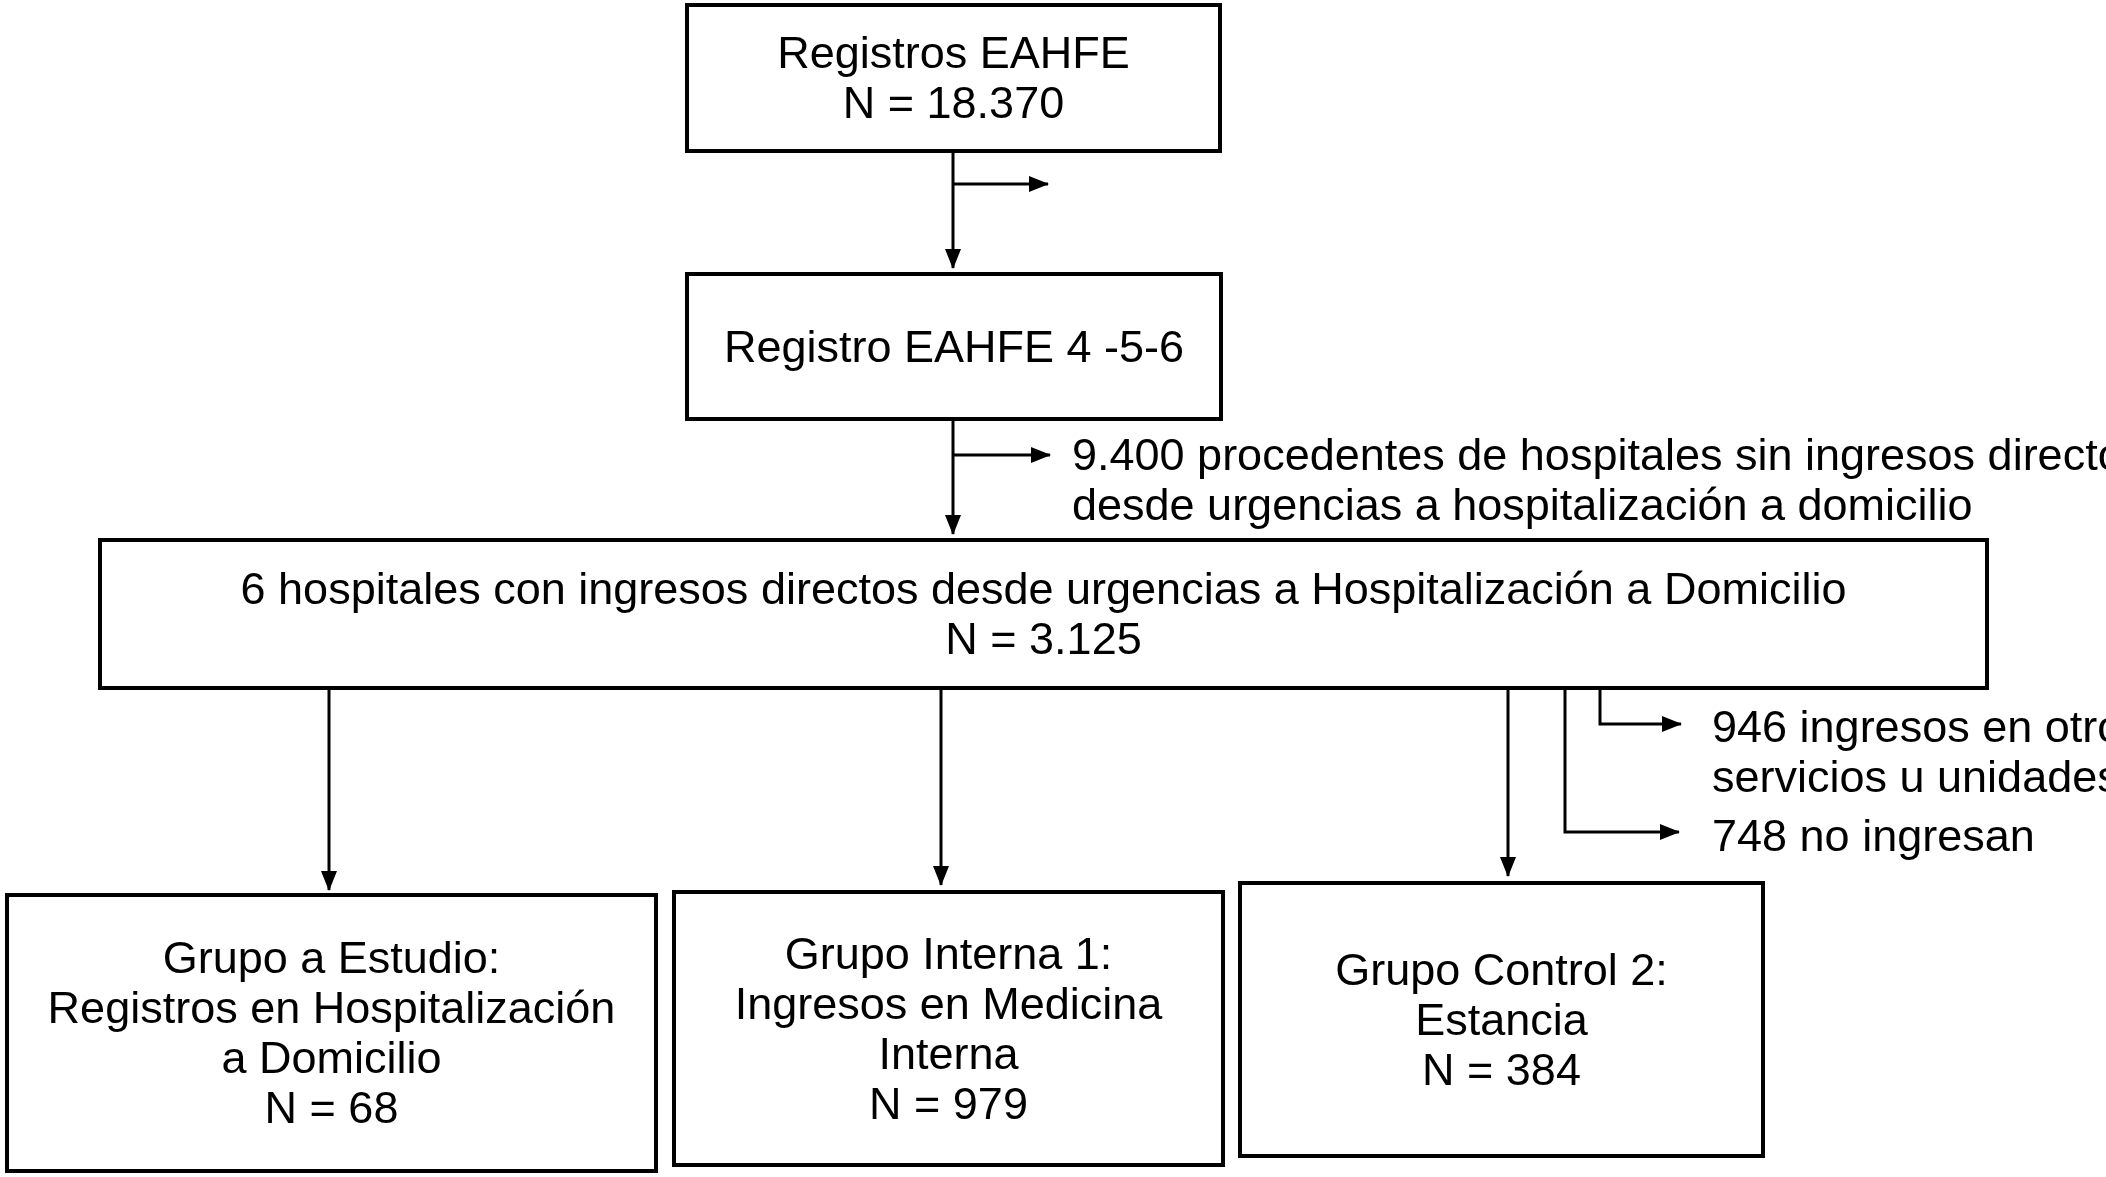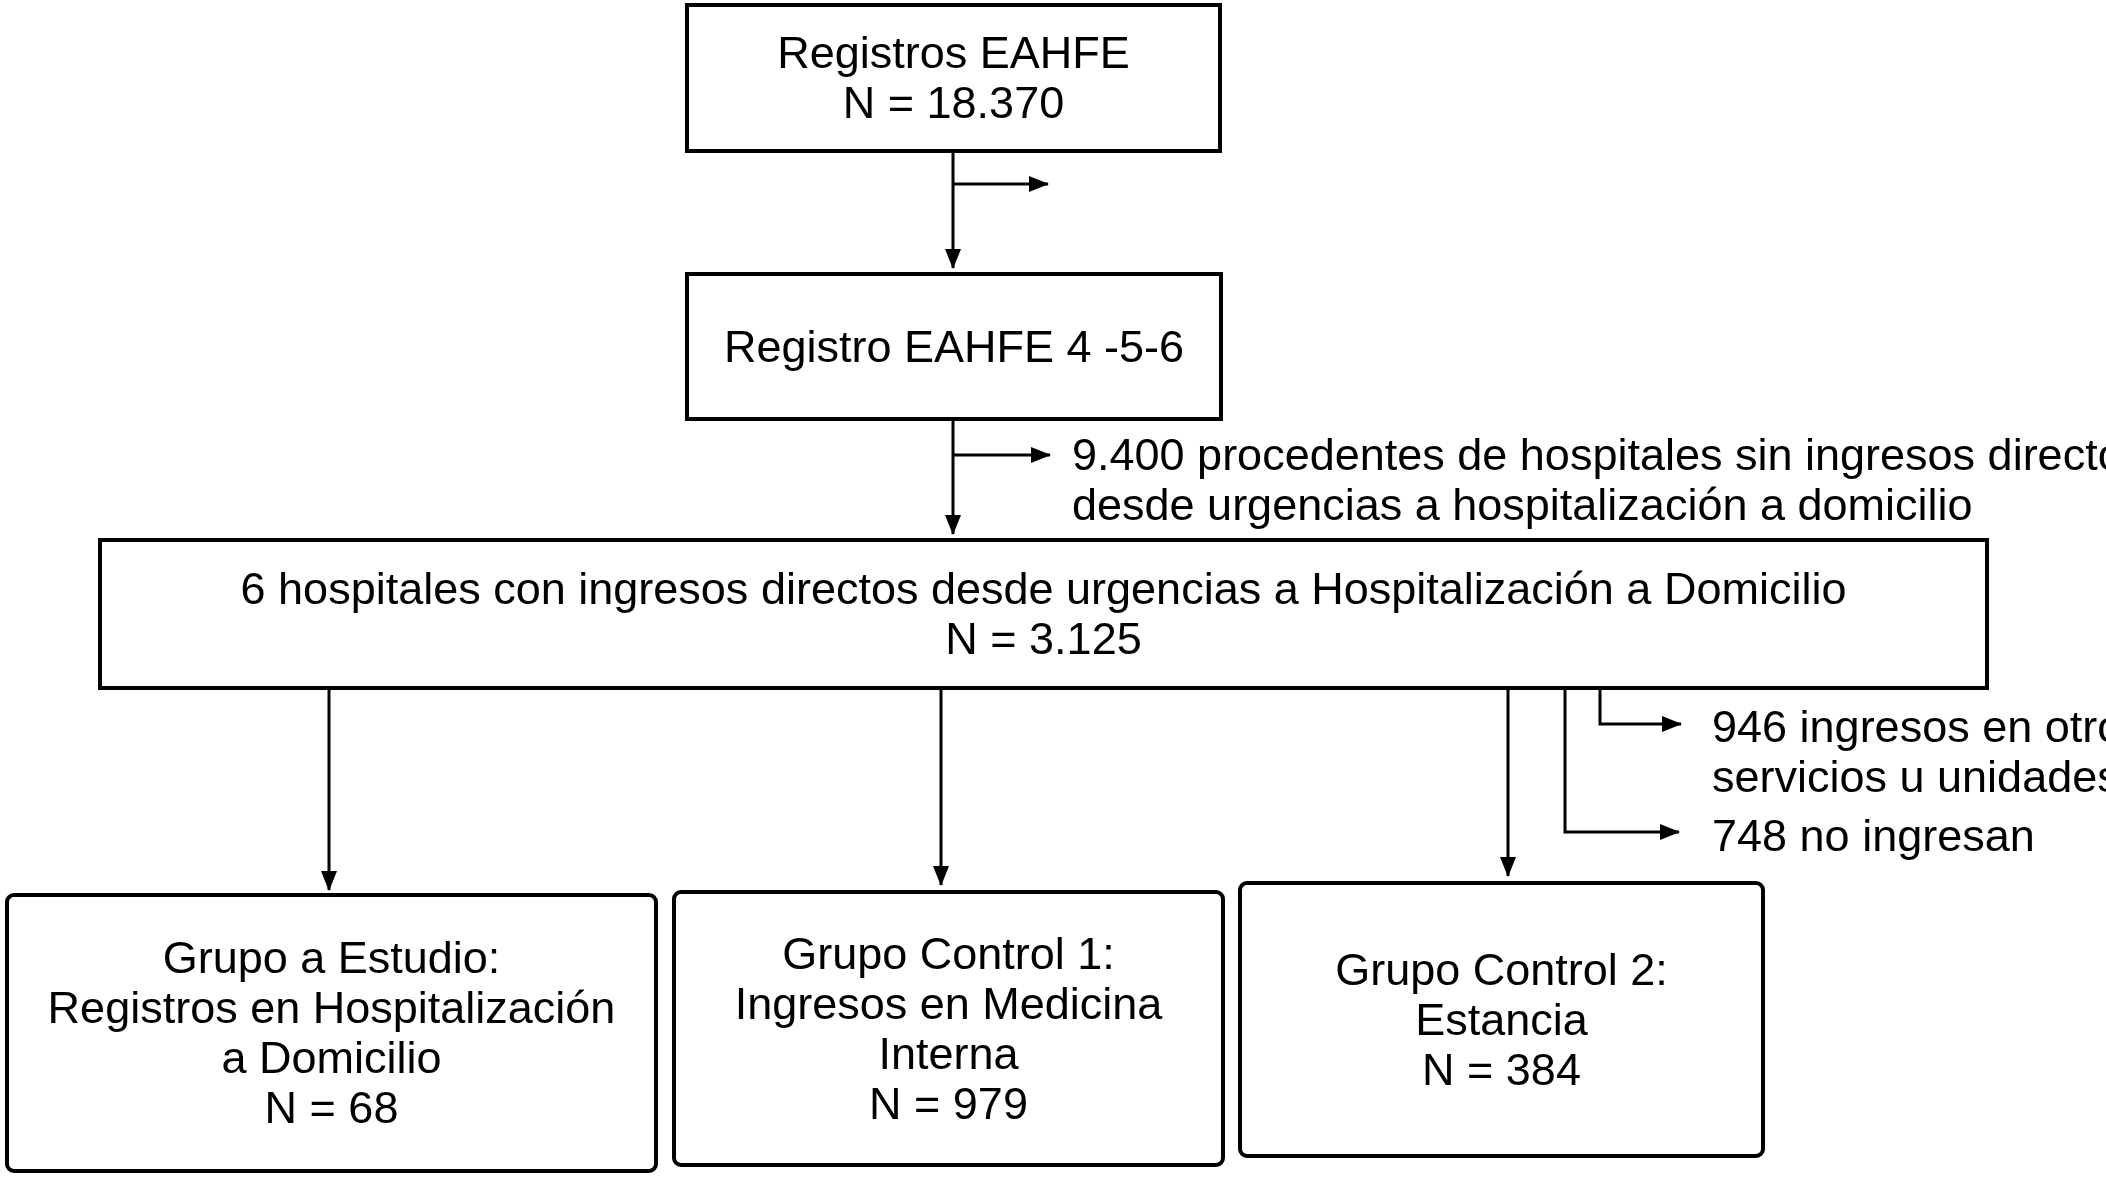--- a/index.html
+++ b/index.html
@@ -30,21 +30,20 @@
     background: #ffffff;
     display: flex;
     flex-direction: column;
     align-items: center;
     justify-content: center;
     text-align: center;
     font-size: 45px;
     line-height: 50px;
   }
   .box.bottom-box {
-    border-radius: 9px;
   }
   .note {
     position: absolute;
     font-size: 45px;
     line-height: 50px;
     text-align: left;
     white-space: nowrap;
   }
   .txt-line { display: block; }
 </style>
@@ -104,21 +103,21 @@
   </div>
 
   <div class="box bottom-box" style="left:5px; top:893px; width:653px; height:280px;">
     <span class="txt-line">Grupo a Estudio:</span>
     <span class="txt-line">Registros en Hospitalización</span>
     <span class="txt-line">a Domicilio</span>
     <span class="txt-line">N = 68</span>
   </div>
 
   <div class="box bottom-box" style="left:672px; top:890px; width:553px; height:277px;">
-    <span class="txt-line">Grupo Control 1:</span>
+    <span class="txt-line">Grupo Interna 1:</span>
     <span class="txt-line">Ingresos en Medicina</span>
     <span class="txt-line">Interna</span>
     <span class="txt-line">N = 979</span>
   </div>
 
   <div class="box bottom-box" style="left:1238px; top:881px; width:527px; height:277px;">
     <span class="txt-line">Grupo Control 2:</span>
     <span class="txt-line">Estancia</span>
     <span class="txt-line">N = 384</span>
   </div>

